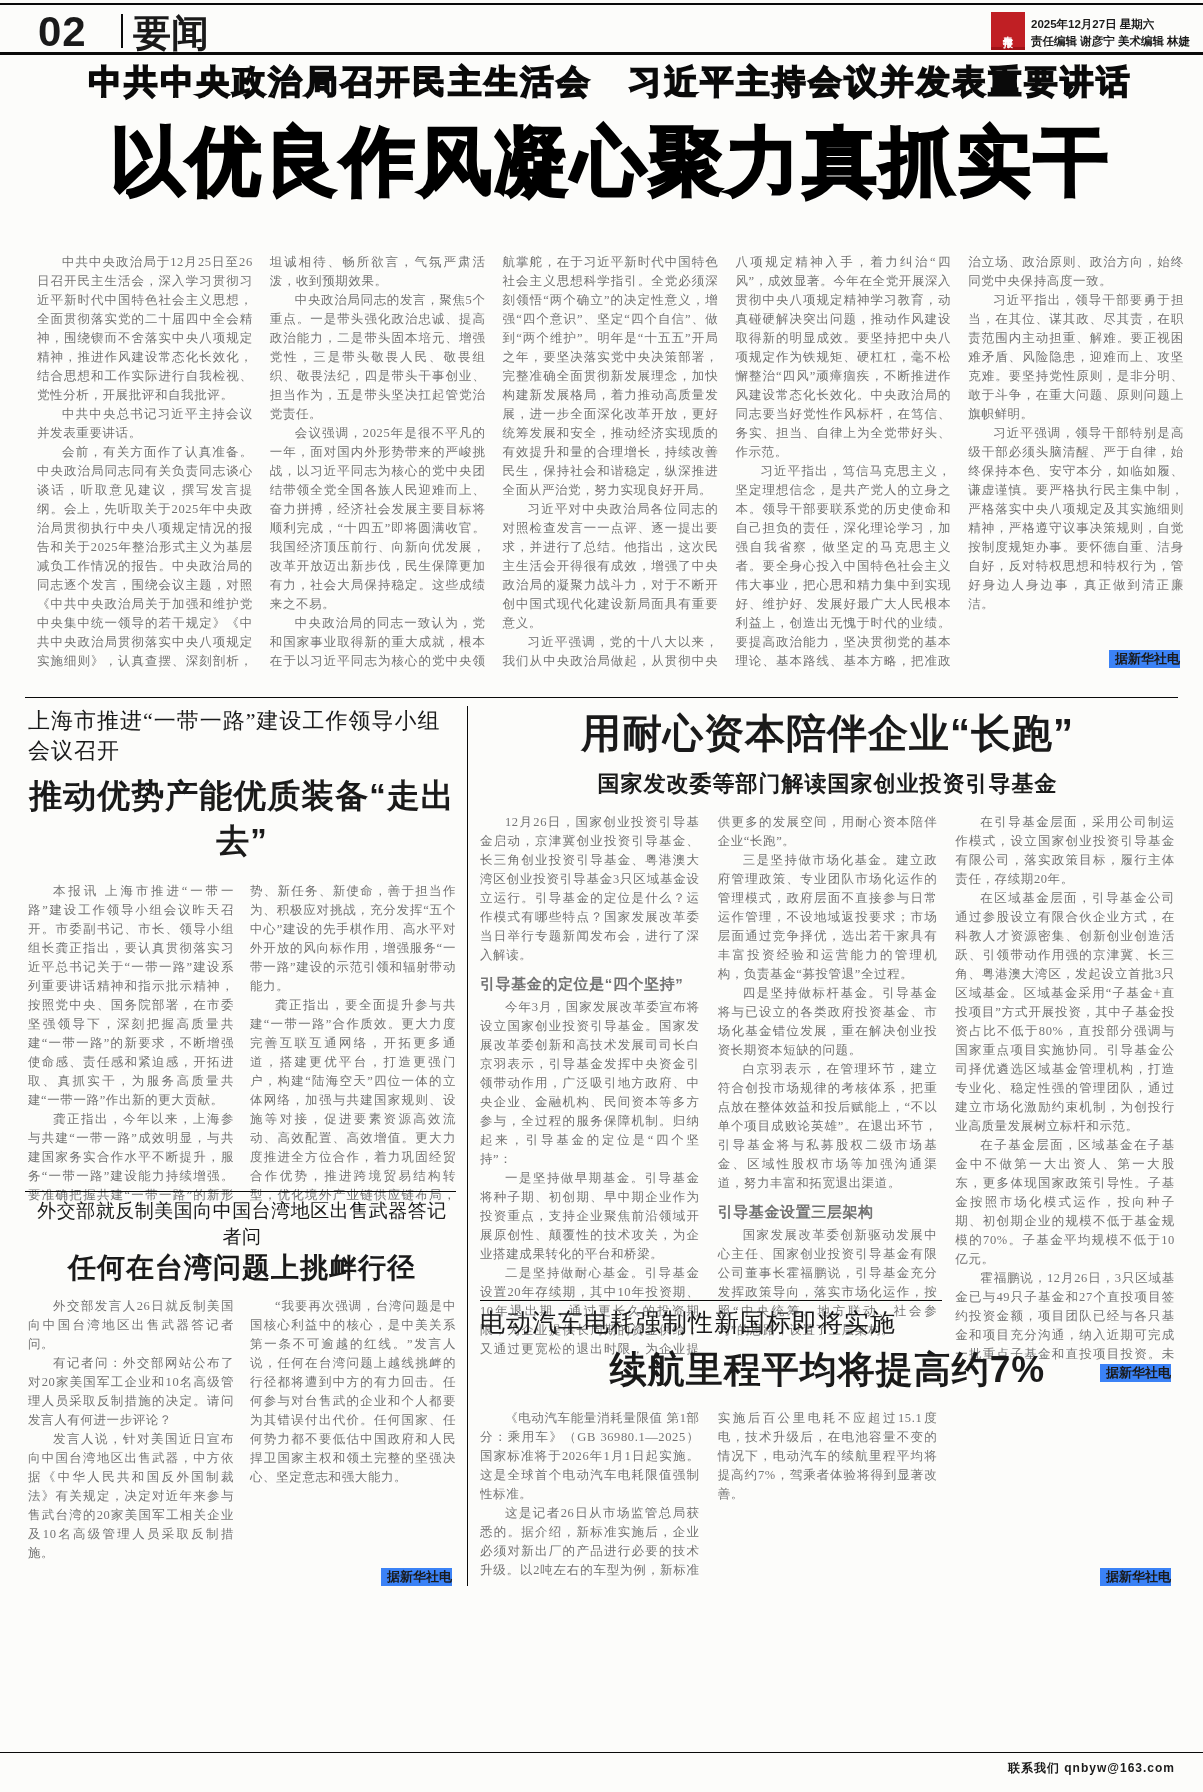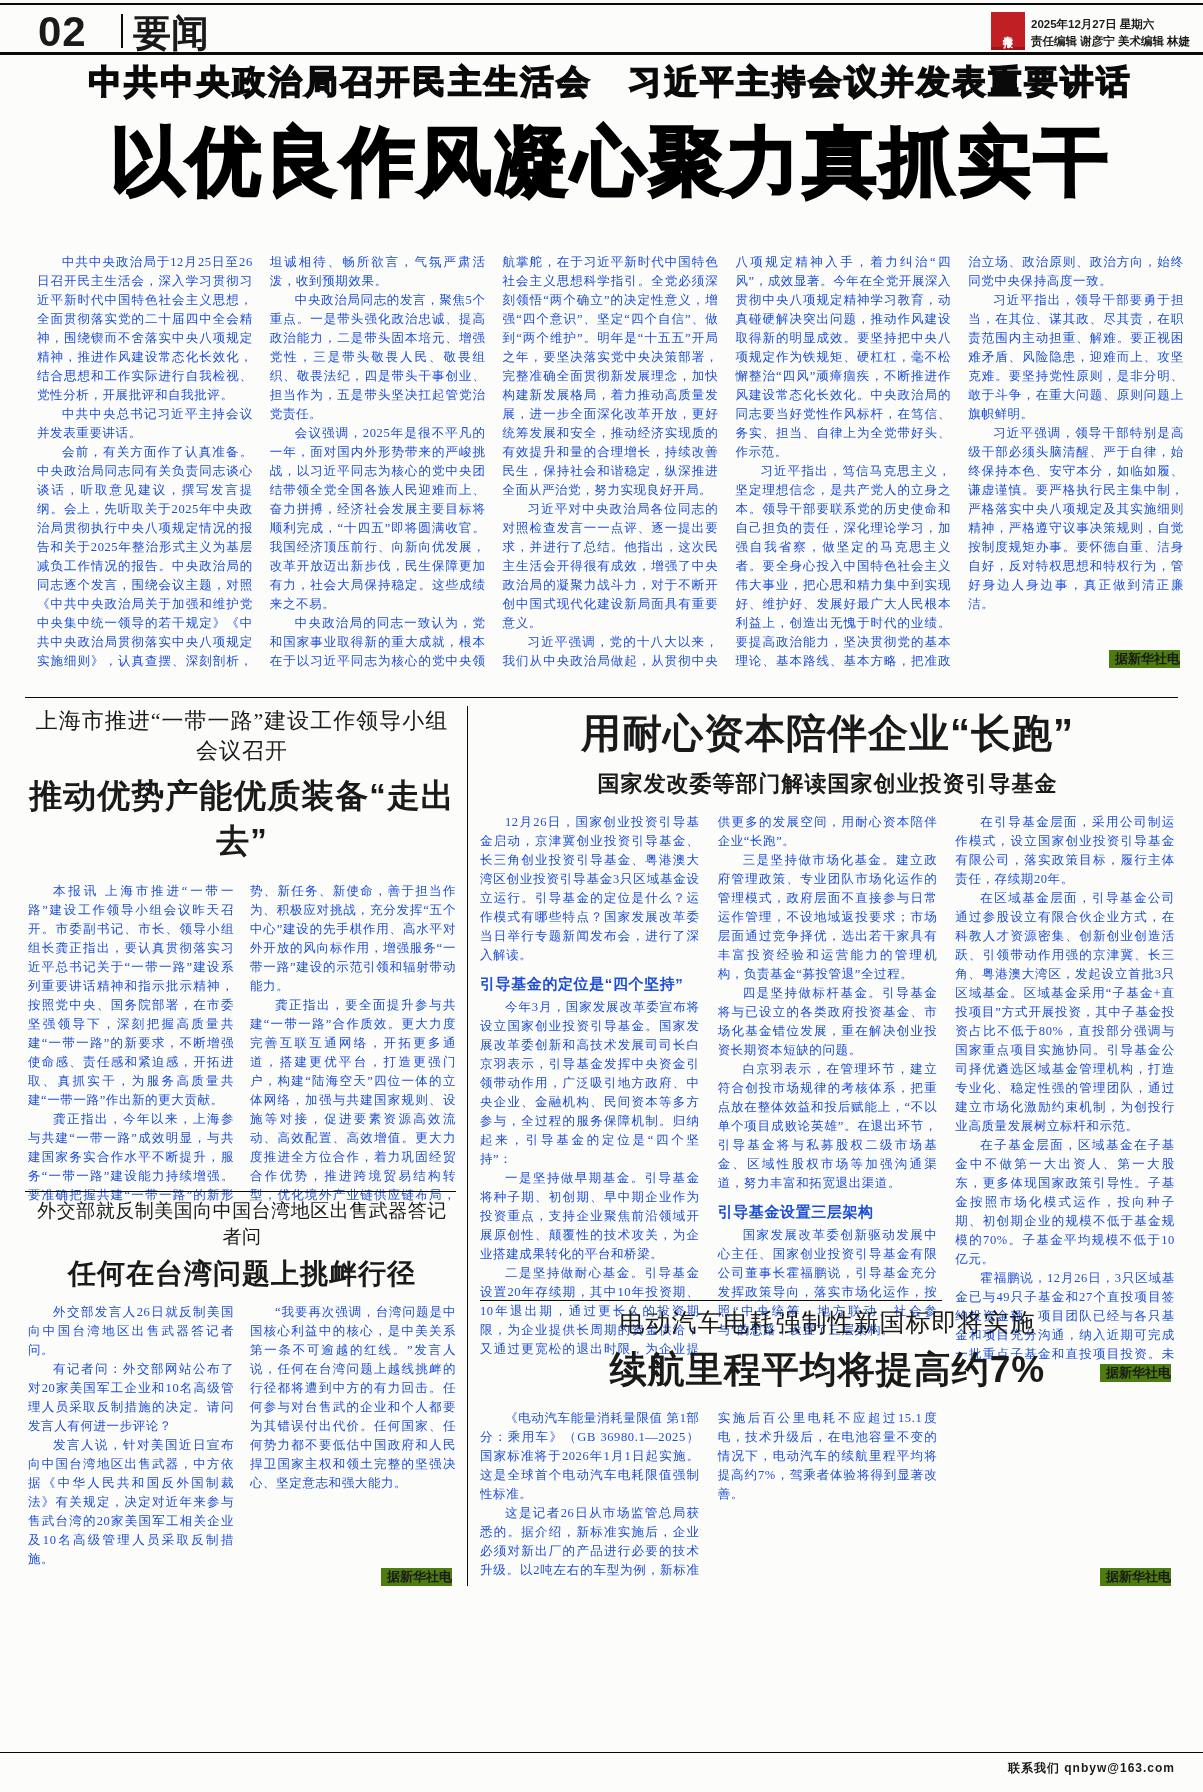--- a/index.html
+++ b/index.html
@@ -27,45 +27,45 @@
   .kicker-outline {
     text-align:center; font-family:"Liberation Sans","DejaVu Sans",sans-serif;
     font-size:33px; font-weight:700; letter-spacing:3px;
     color:#fff; -webkit-text-stroke:1.7px #0a0a0a; white-space:nowrap;
   }
   .headline-mega {
     text-align:center; font-family:"Liberation Sans","DejaVu Sans",sans-serif;
     font-size:74px; font-weight:900; letter-spacing:3px; white-space:nowrap;
     color:#000; -webkit-text-stroke:2.5px #000;
   }
-  .kicker { text-align:center; font-size:22px; letter-spacing:1px; }
+  .kicker { text-align:left; font-size:22px; letter-spacing:1px; }
   .kicker-small { text-align:center; font-size:19px; letter-spacing:0.5px; }
   .headline-lg { text-align:center; font-family:"Liberation Sans","DejaVu Sans",sans-serif; font-size:40px; font-weight:900; letter-spacing:1px; }
   .headline-md { text-align:center; font-family:"Liberation Sans","DejaVu Sans",sans-serif; font-size:33px; font-weight:900; letter-spacing:1px; }
   .headline-2line { text-align:center; font-family:"Liberation Sans","DejaVu Sans",sans-serif; font-size:28px; font-weight:900; line-height:35px; letter-spacing:1px; }
   .subheadline { text-align:center; font-family:"Liberation Sans","DejaVu Sans",sans-serif; font-size:22px; font-weight:600; letter-spacing:1px; margin-top:8px; }
 
   .colbody {
     column-fill:auto; overflow:hidden;
     font-size:12.5px; line-height:19px; letter-spacing:0.6px;
-    text-align:justify; color:#1d4ed8;
+    text-align:justify; color:#737373;
   }
   .colbody p { text-indent:2em; }
   .colbody p.subhead {
     text-indent:0; font-family:"Liberation Sans","DejaVu Sans",sans-serif;
     font-weight:700; font-size:15px; margin:9px 0 5px;
   }
   .cols5 { column-count:5; column-gap:17px; }
   .cols3 { column-count:3; column-gap:18px; }
   .cols2 { column-count:2; column-gap:16px; }
 
   .byline {
     position:absolute; right:4px; bottom:0;
     font-family:"Liberation Sans","DejaVu Sans",sans-serif;
-    font-weight:700; font-size:13px; background:#4d7c0f; padding-left:6px;
+    font-weight:700; font-size:13px; background:#3b82f6; padding-left:6px;
   }
 
   
   .footer-contact { position:absolute; right:28px; top:1760px; font-family:"Liberation Sans","DejaVu Sans",sans-serif; font-size:12px; font-weight:700; letter-spacing:1px; }
 </style>
 </head>
 <body>
 
 <div class="page">
 
@@ -131,21 +131,21 @@
         <p>在子基金层面，区域基金在子基金中不做第一大出资人、第一大股东，更多体现国家政策引导性。子基金按照市场化模式运作，投向种子期、初创期企业的规模不低于基金规模的70%。子基金平均规模不低于10亿元。</p>
         <p>霍福鹏说，12月26日，3只区域基金已与49只子基金和27个直投项目签约投资金额，项目团队已经与各只基金和项目充分沟通，纳入近期可完成一批重点子基金和直投项目投资。未来，引导基金将推动在三个区域设立超过600只子基金，服务新兴产业和未来产业发展。</p>
       </div>
     <div class="byline">据新华社电</div>
   </div>
 
   <div class="rule" style="left:480px;top:1300px;width:462px;height:1px;"></div>
 
   <div class="article" style="left:28px;top:1198px;width:428px;height:388px;">
     <div class="kicker-small">外交部就反制美国向中国台湾地区出售武器答记者问</div>
-    <div class="headline-2line" style="margin-top:6px;font-family:Liberation Serif, serif;">
+    <div class="headline-2line" style="font-family:Liberation Serif, serif;">
       <div>任何在台湾问题上挑衅行径</div>
     </div>
     <div class="colbody cols2" style="margin-top:12px;height:282px;">
         <p>外交部发言人26日就反制美国向中国台湾地区出售武器答记者问。</p>
         <p>有记者问：外交部网站公布了对20家美国军工企业和10名高级管理人员采取反制措施的决定。请问发言人有何进一步评论？</p>
         <p>发言人说，针对美国近日宣布向中国台湾地区出售武器，中方依据《中华人民共和国反外国制裁法》有关规定，决定对近年来参与售武台湾的20家美国军工相关企业及10名高级管理人员采取反制措施。</p>
         <p>“我要再次强调，台湾问题是中国核心利益中的核心，是中美关系第一条不可逾越的红线。”发言人说，任何在台湾问题上越线挑衅的行径都将遭到中方的有力回击。任何参与对台售武的企业和个人都要为其错误付出代价。任何国家、任何势力都不要低估中国政府和人民捍卫国家主权和领土完整的坚强决心、坚定意志和强大能力。</p>
       </div>
     <div class="byline">据新华社电</div>
   </div>

